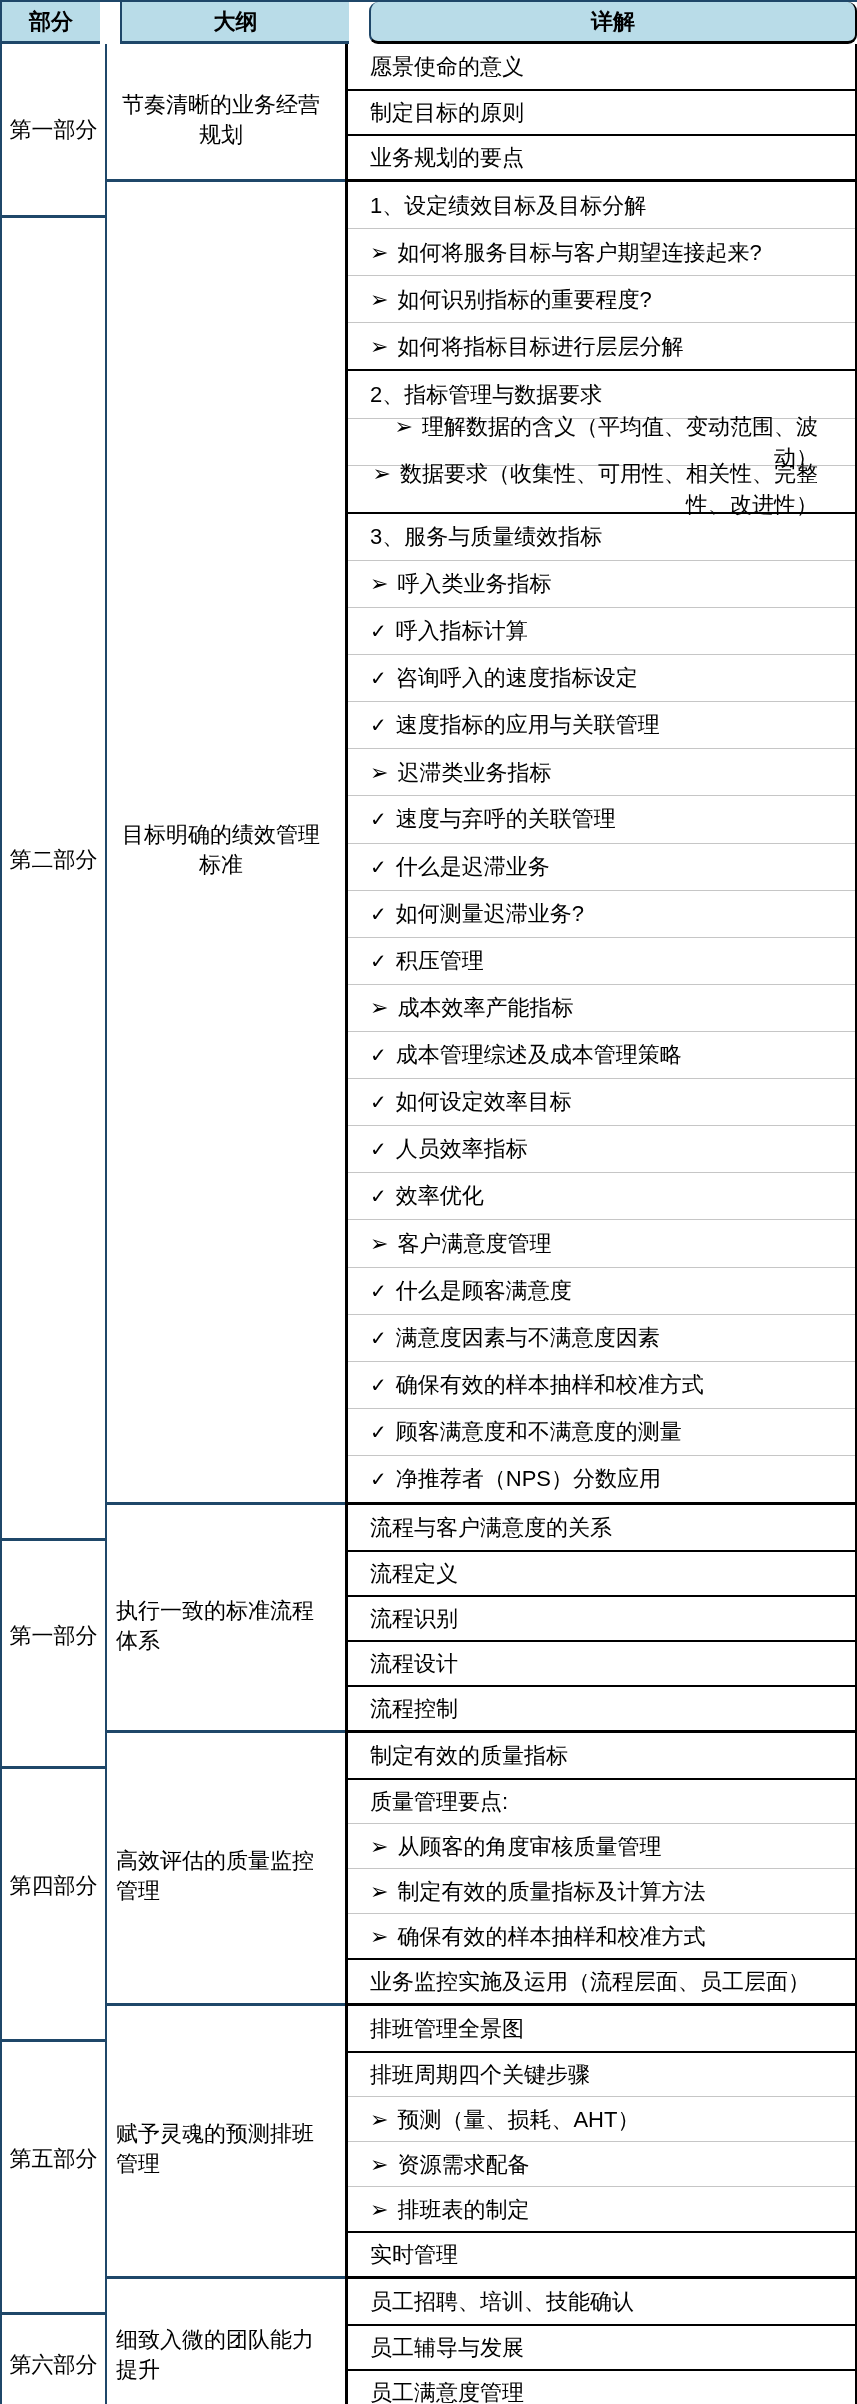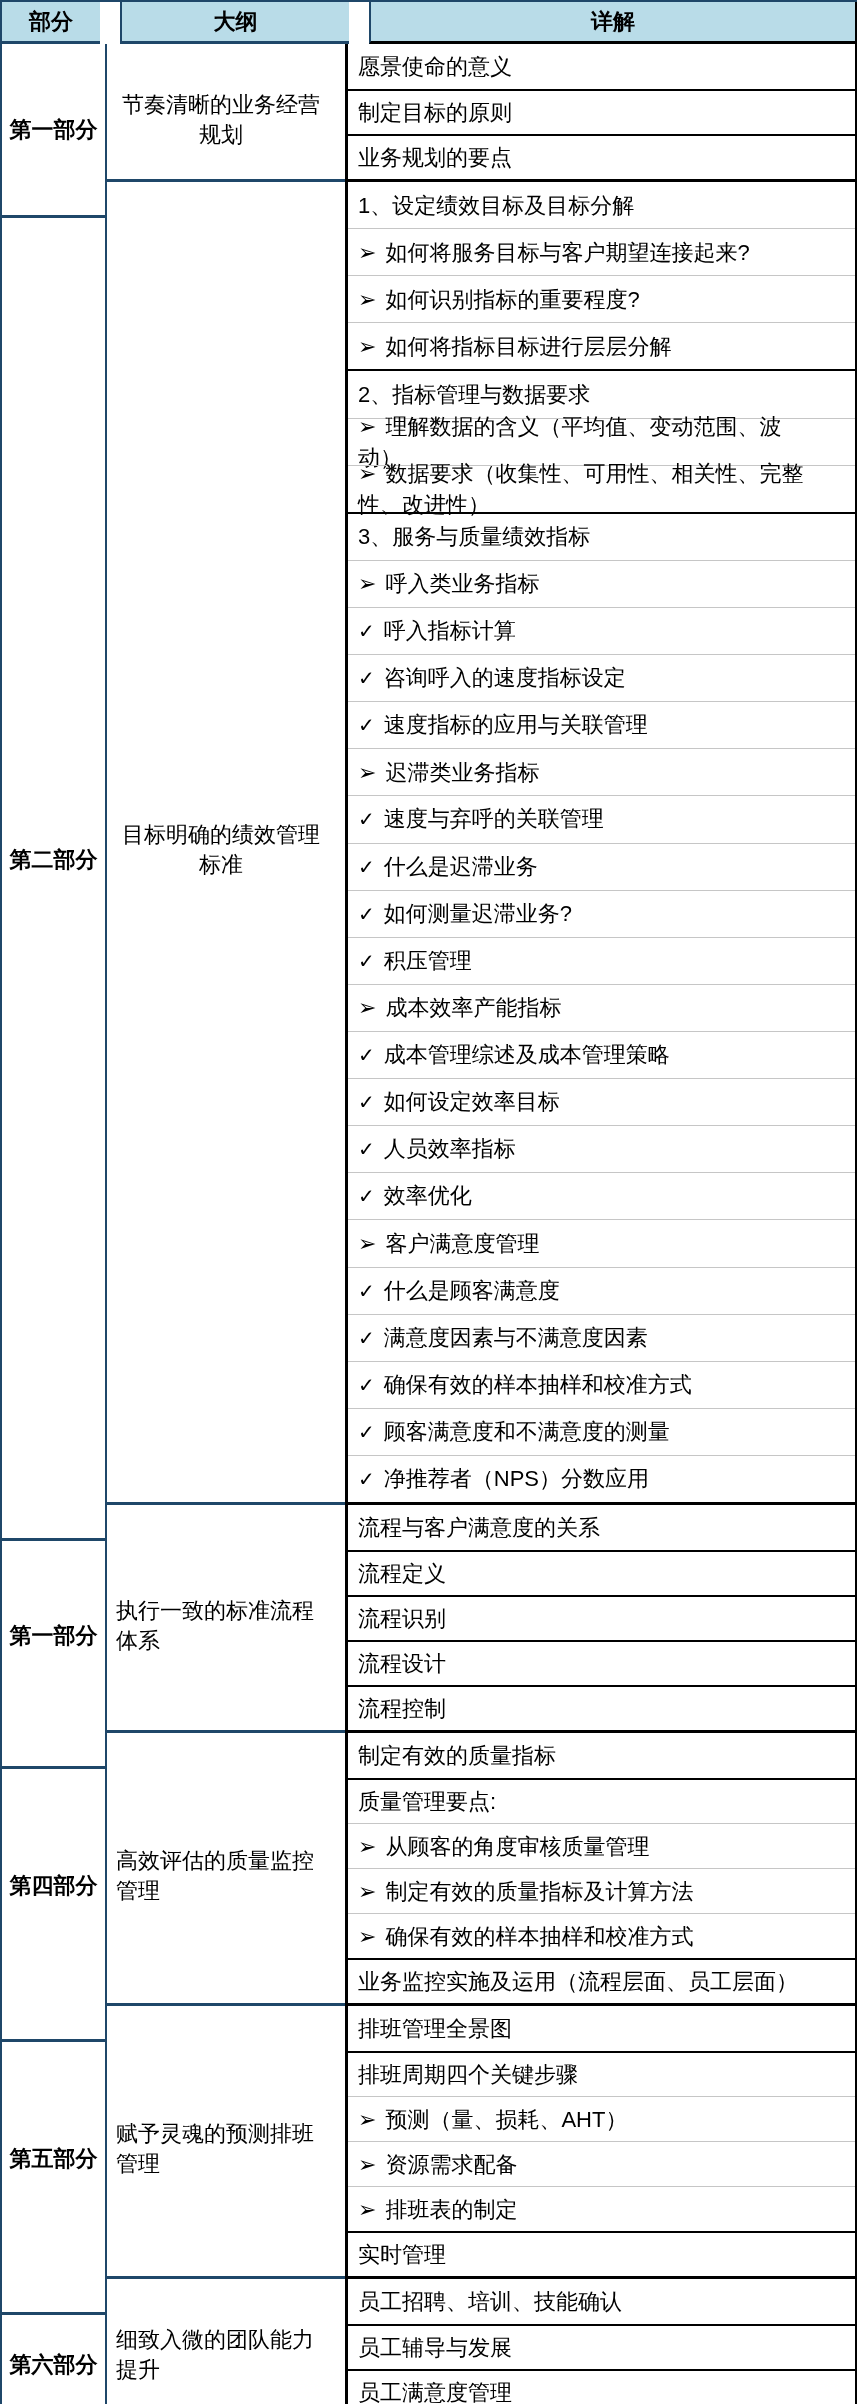--- a/index.html
+++ b/index.html
@@ -13,45 +13,45 @@
     border-bottom:3px solid var(--group_line);background:var(--bg);
   }
   
   .header{display:flex;height:42px;gap:20px;}
   .hcell{
     background:var(--header_bg);display:flex;align-items:center;justify-content:center;
     font-weight:bold;font-size:22px;border-bottom:3px solid var(--navy);
   }
   .h1{width:103px;}
   .h2{width:240px;border-left:2px solid var(--navy);}
-  .h3{width:512px;border-left:2px solid var(--navy);border-right:2px solid var(--group_line);border-bottom-color:var(--group_line);}
+  .h3{width:512px;border-left:2px solid var(--navy);border-right:2px solid var(--group_line);border-bottom-color:var(--group_line);border-radius:9px;}
   
   .section{display:flex;align-items:stretch;}
   .section .col-part{
     width:103px;display:flex;align-items:center;justify-content:center;
-    font-weight:bold;font-size:22px;border-top:3px solid var(--navy);text-align:center;margin-top:36px;
+    font-weight:normal;font-size:22px;border-top:3px solid var(--navy);text-align:center;margin-top:36px;
   }
   .section .col-outline{
     width:240px;border-left:2px solid var(--navy);border-top:3px solid var(--navy);
     display:flex;flex-direction:column;justify-content:center;
     font-size:22px;line-height:30px;padding:20px 19px 4px 9px;
   }
   .section .col-outline.center{text-align:center;}
   .section .col-details{
     width:512px;border-left:3px solid var(--group_line);border-right:2px solid var(--group_line);
     border-top:3px solid var(--group_line);display:flex;flex-direction:column;
   }
   .section:first-of-type .col-part,
   .section:first-of-type .col-outline,
   .section:first-of-type .col-details{border-top:none;}
   
   .detail-row{
     min-height:45px;display:flex;align-items:center;
-    padding:6px 37px 6px 10px;font-size:22px;line-height:31px;
-    border-top:1px solid var(--thin_line);flex:1;
+    padding:6px 37px 6px 22px;font-size:22px;line-height:31px;
+    border-top:1px solid var(--thin_line);flex:1;text-align:right;
   }
   .detail-row.top{border-top:2px solid var(--group_line);}
   .detail-row.first{border-top:none;}
   .bullet{margin-right:9px;}
   .bullet.check{font-size:20px;}
 </style>
 </head>
 <body>
 
 <div class="table-wrap">

